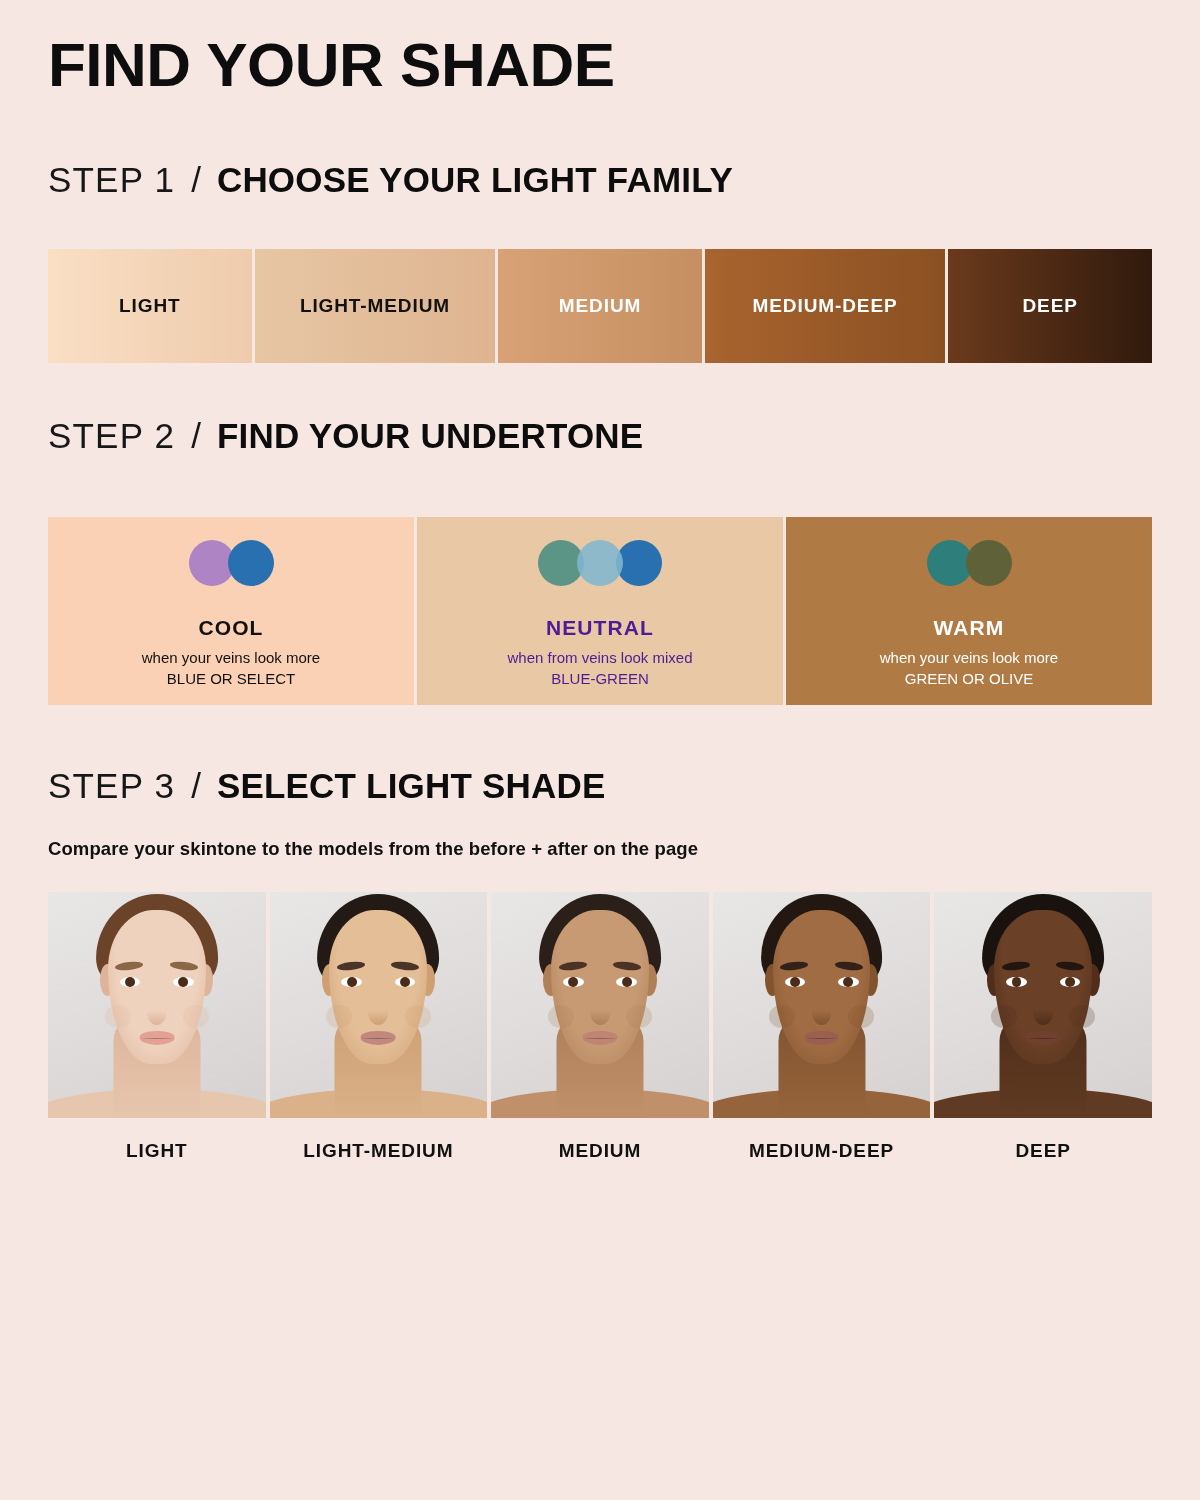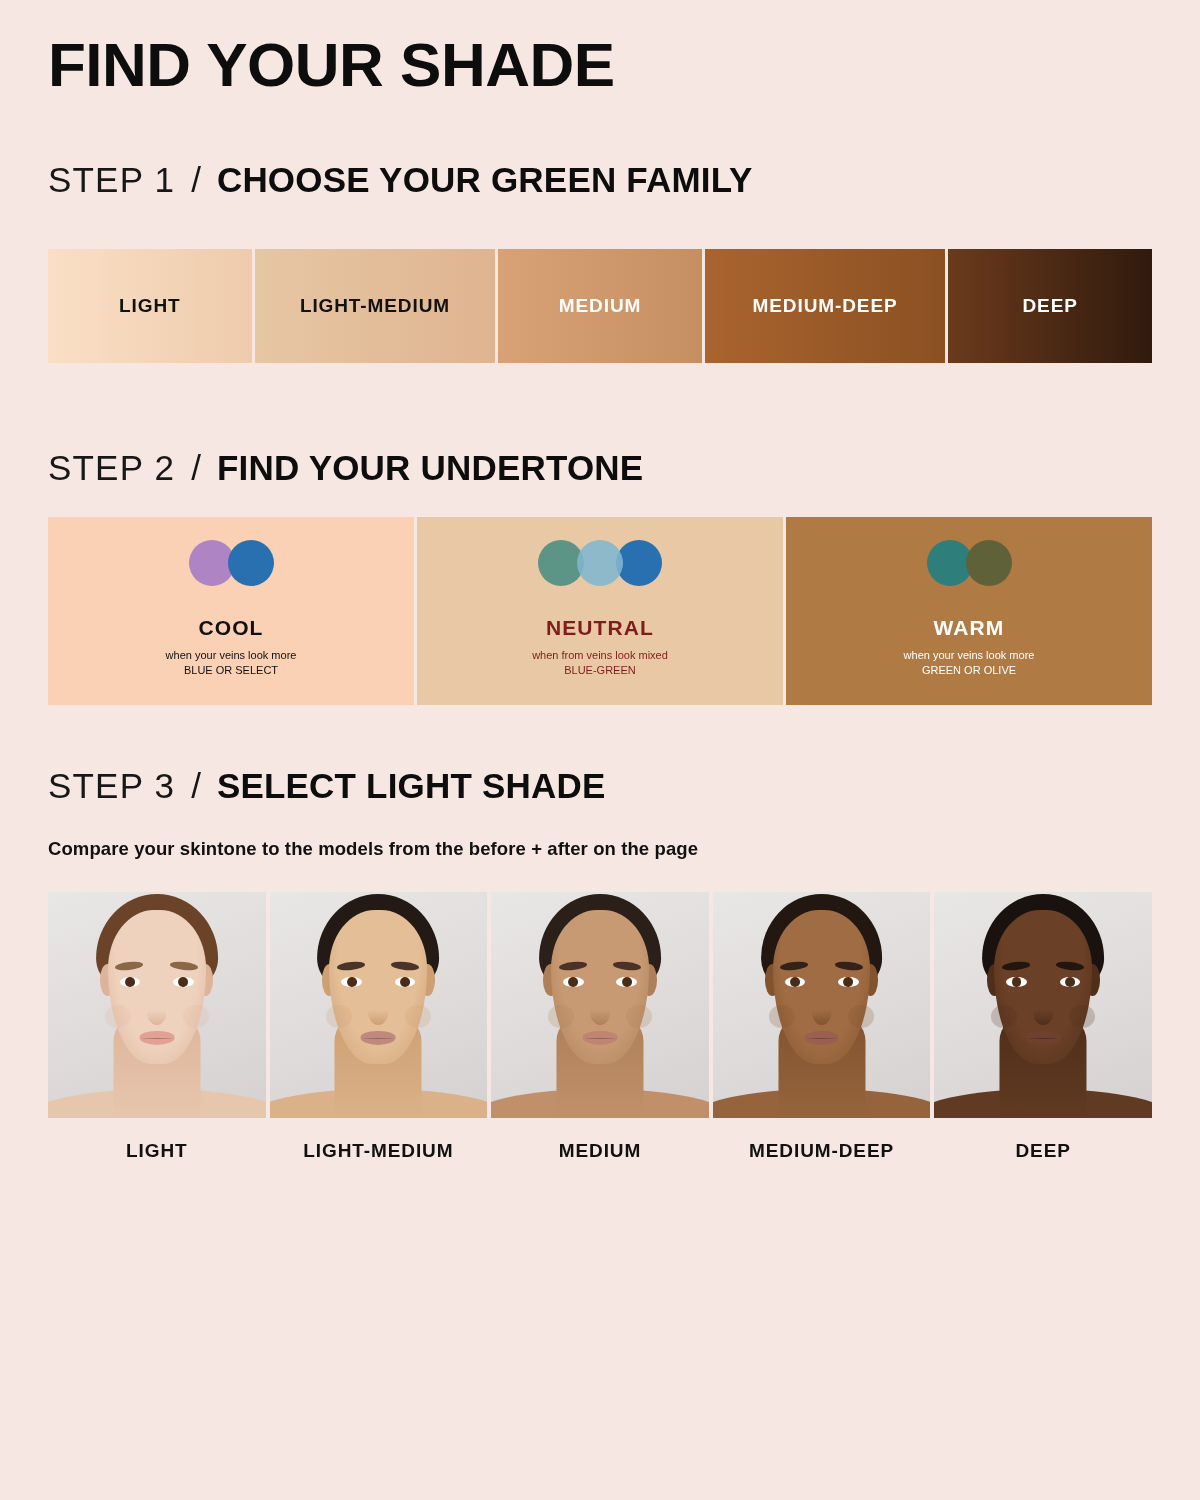--- a/index.html
+++ b/index.html
@@ -58,21 +58,21 @@
     margin: 0 16px;
   }
   .step-heading .step-title {
     font-size: 35px;
     font-weight: 700;
     letter-spacing: 0.2px;
     color: #0d0d0d;
   }
 
   #step1-heading { top: 160px; }
-  #step2-heading { top: 448px; }
+  #step2-heading { top: 416px; }
   #step3-heading { top: 766px; }
 
   
   .shade-bar {
     position: absolute;
     left: 48px;
     top: 249px;
     width: 1104px;
     height: 114px;
     display: flex;
@@ -131,21 +131,21 @@
   }
   .dot + .dot { margin-left: -7px; }
   .undertone-name {
     margin-top: 30px;
     font-size: 21px;
     font-weight: 700;
     letter-spacing: 1.1px;
   }
   .undertone-desc {
     margin-top: 8px;
-    font-size: 11px;
+    font-size: 15px;
     font-weight: 400;
     line-height: 1.38;
     text-align: center;
   }
   .undertone-desc .line2 { display: block; }
 
   
   .compare-note {
     position: absolute;
     left: 48px;
@@ -319,21 +319,21 @@
 </head>
 <body style="background: rgb(247, 231, 227);">
 
 <div class="page">
 
   <div class="main-title">FIND YOUR SHADE</div>
 
   <div class="step-heading" id="step1-heading">
     <span class="step-word">STEP 1</span>
     <span class="slash">/</span>
-    <span class="step-title">CHOOSE YOUR GREEN FAMILY</span>
+    <span class="step-title">CHOOSE YOUR LIGHT FAMILY</span>
   </div>
 
   <div class="shade-bar">
     <div class="shade-cell w-light" style="background: linear-gradient(to right, rgb(250, 223, 197), rgb(238, 203, 172));">
       <span class="shade-label" style="color: rgb(17, 17, 17);">LIGHT</span>
     </div>
     <div class="shade-cell w-lightmedium" style="background: linear-gradient(to right, rgb(231, 198, 164), rgb(223, 180, 144));">
       <span class="shade-label" style="color: rgb(17, 17, 17);">LIGHT-MEDIUM</span>
     </div>
     <div class="shade-cell w-medium" style="background: linear-gradient(to right, rgb(217, 162, 118), rgb(197, 143, 98));">
@@ -360,21 +360,21 @@
         <span class="dot" style="background: rgb(174, 132, 196); opacity: 1;"></span>
         <span class="dot" style="background: rgb(40, 112, 176); opacity: 1;"></span>
       </div>
       <div class="undertone-name">COOL</div>
       <div class="undertone-desc">
         <span>when your veins look more</span>
         <span class="line2">BLUE OR SELECT</span>
       </div>
     </div>
 
-    <div class="undertone-panel" style="background: rgb(233, 200, 165); color: #7f1d1d;">
+    <div class="undertone-panel" style="background: rgb(233, 200, 165); color: #4c1d95;">
       <div class="circle-group">
         <span class="dot" style="background: rgb(92, 148, 133); opacity: 1;"></span>
         <span class="dot" style="background: rgb(127, 182, 208); opacity: 0.88;"></span>
         <span class="dot" style="background: rgb(40, 112, 176); opacity: 1;"></span>
       </div>
       <div class="undertone-name">NEUTRAL</div>
       <div class="undertone-desc">
         <span>when from veins look mixed</span>
         <span class="line2">BLUE-GREEN</span>
       </div>

